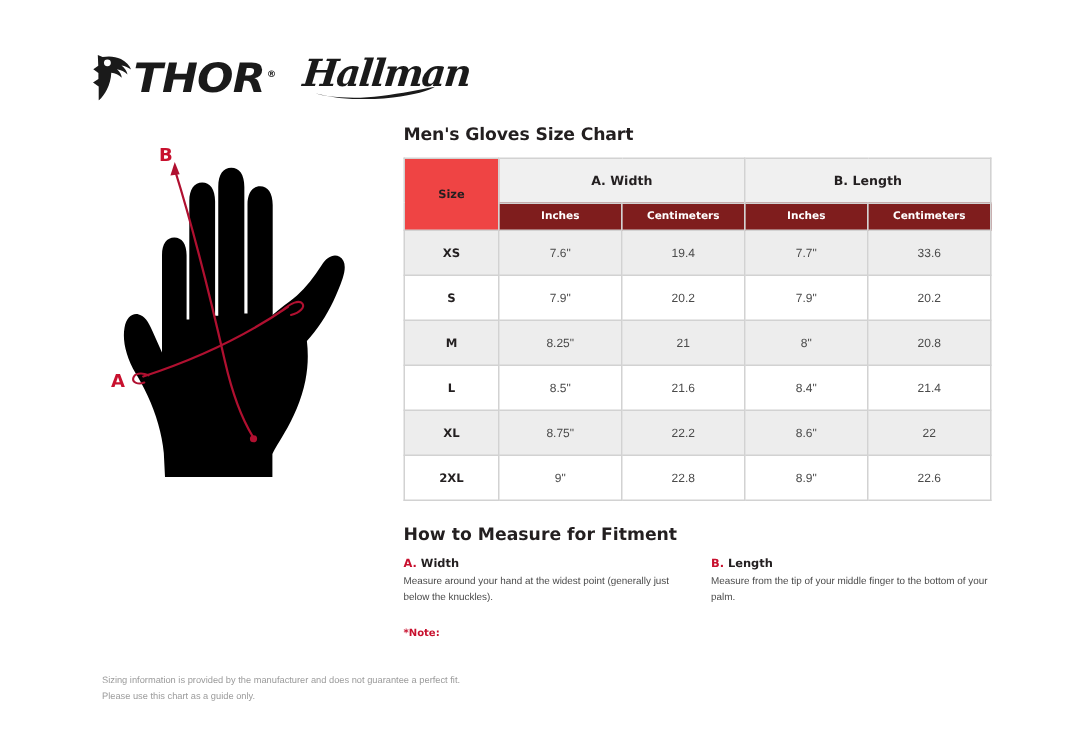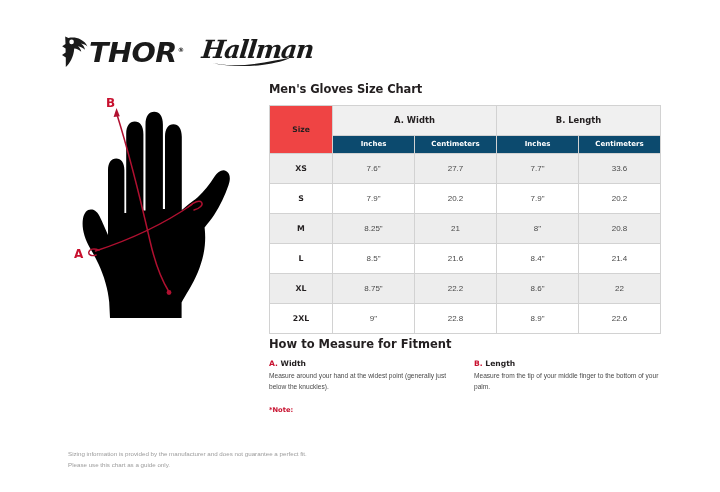--- a/index.html
+++ b/index.html
@@ -128,21 +128,21 @@
   }
   th.head-group {
     background: #f0f0f0;
     font-family: "DejaVu Sans", sans-serif;
     font-weight: bold;
     font-size: 8.4px;
     color: #231f20;
     height: 26px;
   }
   th.head-unit {
-    background: #0c4a6e;
+    background: #7f1d1d;
     color: #ffffff;
     font-family: "DejaVu Sans", sans-serif;
     font-weight: bold;
     font-size: 7px;
     height: 15px;
     border-color: #1a1a1a;
     border-left: 1px solid #ffffff;
     border-right: 1px solid #ffffff;
   }
 
@@ -157,21 +157,21 @@
     color: #231f20;
   }
   td.cell-val {
     font-family: "Liberation Sans", sans-serif;
     font-size: 8px;
     color: #4a4a4a;
   }
 
   
   #fitment {
-    margin-top: 3px;
+    margin-top: 15px;
   }
   #fitment-title {
     font-family: "DejaVu Sans", sans-serif;
     font-weight: bold;
     font-size: 11.5px;
     color: #231f20;
     margin: 0 0 8px 0;
   }
   .fit-cols {
     display: flex;
@@ -342,21 +342,21 @@
           <th class="head-unit">Inches</th>
           <th class="head-unit">Centimeters</th>
           <th class="head-unit">Inches</th>
           <th class="head-unit">Centimeters</th>
         </tr>
       </thead>
       <tbody>
         <tr class="row-alt">
           <td class="cell-size">XS</td>
           <td class="cell-val">7.6"</td>
-          <td class="cell-val">27.7</td>
+          <td class="cell-val">19.4</td>
           <td class="cell-val">7.7"</td>
           <td class="cell-val">33.6</td>
         </tr>
         <tr class="row-plain">
           <td class="cell-size">S</td>
           <td class="cell-val">7.9"</td>
           <td class="cell-val">20.2</td>
           <td class="cell-val">7.9"</td>
           <td class="cell-val">20.2</td>
         </tr>

